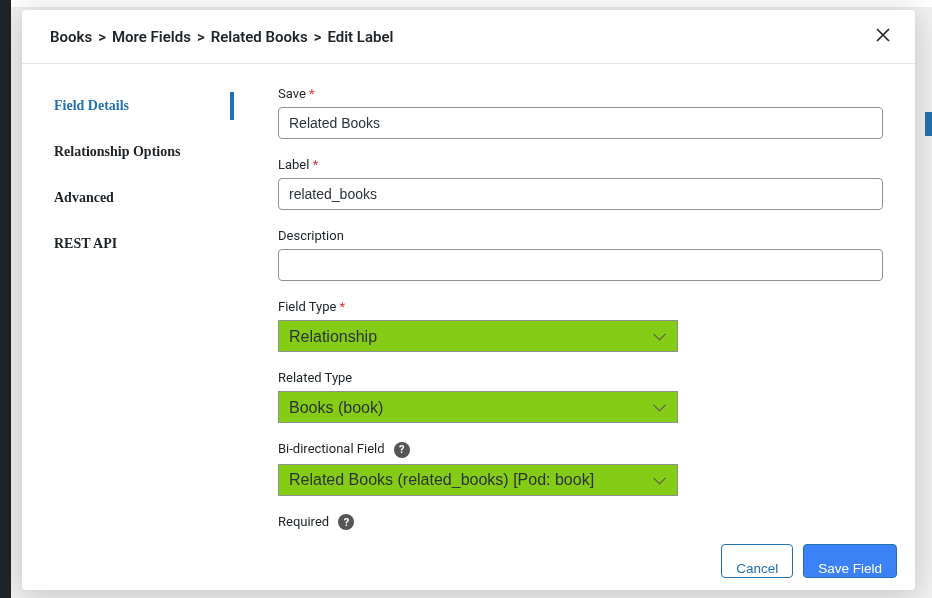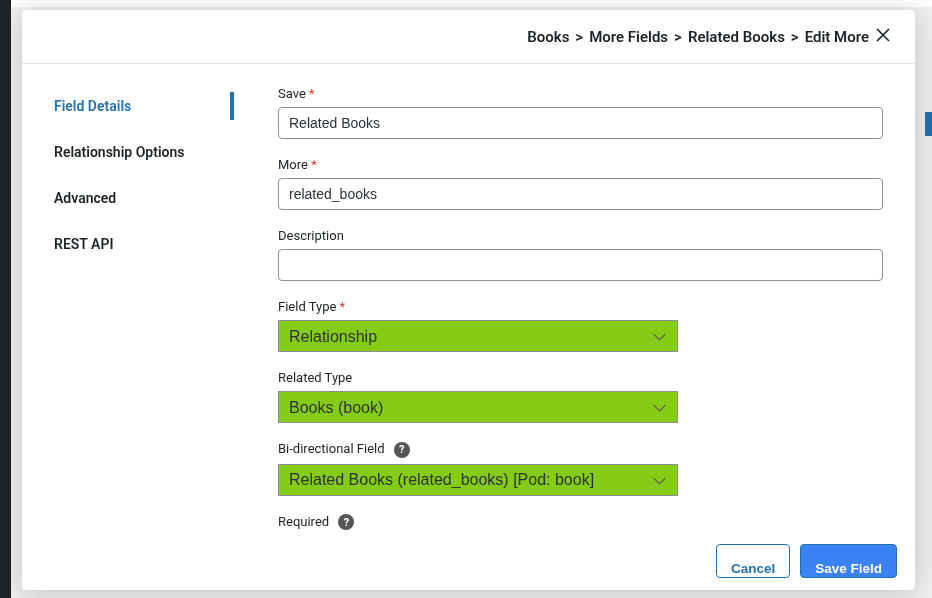--- a/index.html
+++ b/index.html
@@ -29,21 +29,21 @@
     border-radius: 4px;
     box-shadow: 0 3px 30px rgba(0,0,0,0.2);
     display: flex;
     flex-direction: column;
     overflow: hidden;
   }
 
   .modal-header {
     display: flex;
     align-items: center;
-    justify-content: flex-end;
+    justify-content: space-between;
     padding: 0 18px 0 28px;
     height: 54px;
     border-bottom: 1px solid #e5e5e5;
   }
 
   .breadcrumb {
     font-size: 15px;
     font-weight: 600;
     color: #1d2327;
     display: flex;
@@ -62,20 +62,21 @@
   .modal-body {
     flex: 1;
     display: flex;
     overflow: hidden;
     position: relative;
   }
 
   .tabs-col {
     width: 226px;
     padding-top: 22px;
+    font-family: Liberation Serif, serif;
   }
 
   .tab-item {
     padding: 12px 0 12px 32px;
     font-size: 14px;
     font-weight: 600;
     color: #1d2327;
     cursor: pointer;
     position: relative;
     margin-bottom: 6px;
@@ -169,21 +170,21 @@
     padding: 12px 18px;
     border-top: 0;
   }
 
   .btn {
     height: 34px;
     padding: 16px 14px;
     font-size: 13.5px;
     border-radius: 4px;
     cursor: pointer;
-    font-weight: 700;
+    font-weight: 400;
   }
   .btn-secondary {
     background: #fff;
     color: #2271b1;
     border: 1px solid #2271b1;
   }
   .btn-primary {
     background: #3b82f6;
     color: #fff;
     border: 1px solid #2271b1;
@@ -201,21 +202,21 @@
 <div class="modal">
 
   <div class="modal-header">
     <div class="breadcrumb">
       <span>Books</span>
       <span class="sep">&gt;</span>
       <span>More Fields</span>
       <span class="sep">&gt;</span>
       <span>Related Books</span>
       <span class="sep">&gt;</span>
-      <span>Edit More</span>
+      <span>Edit Label</span>
     </div>
     <button class="close-btn">
       <span>
         <svg width="14" height="14" viewBox="0 0 14 14">
             <path d="M1 1 L13 13 M13 1 L1 13" stroke="#1d2327" stroke-width="1.6"></path>
           </svg>
       </span>
     </button>
   </div>
 
@@ -241,21 +242,21 @@
       <div class="field-group">
         <label class="field-label">
           <span>Save</span>
           <span class="req">*</span>
         </label>
         <input type="text" class="text-input" value="Related Books" style="">
       </div>
 
       <div class="field-group">
         <label class="field-label">
-          <span>More</span>
+          <span>Label</span>
           <span class="req">*</span>
         </label>
         <input type="text" class="text-input" value="related_books" style="">
       </div>
 
       <div class="field-group">
         <label class="field-label">
           <span>Description</span>
         </label>
         <input type="text" class="text-input" value="" style="">

